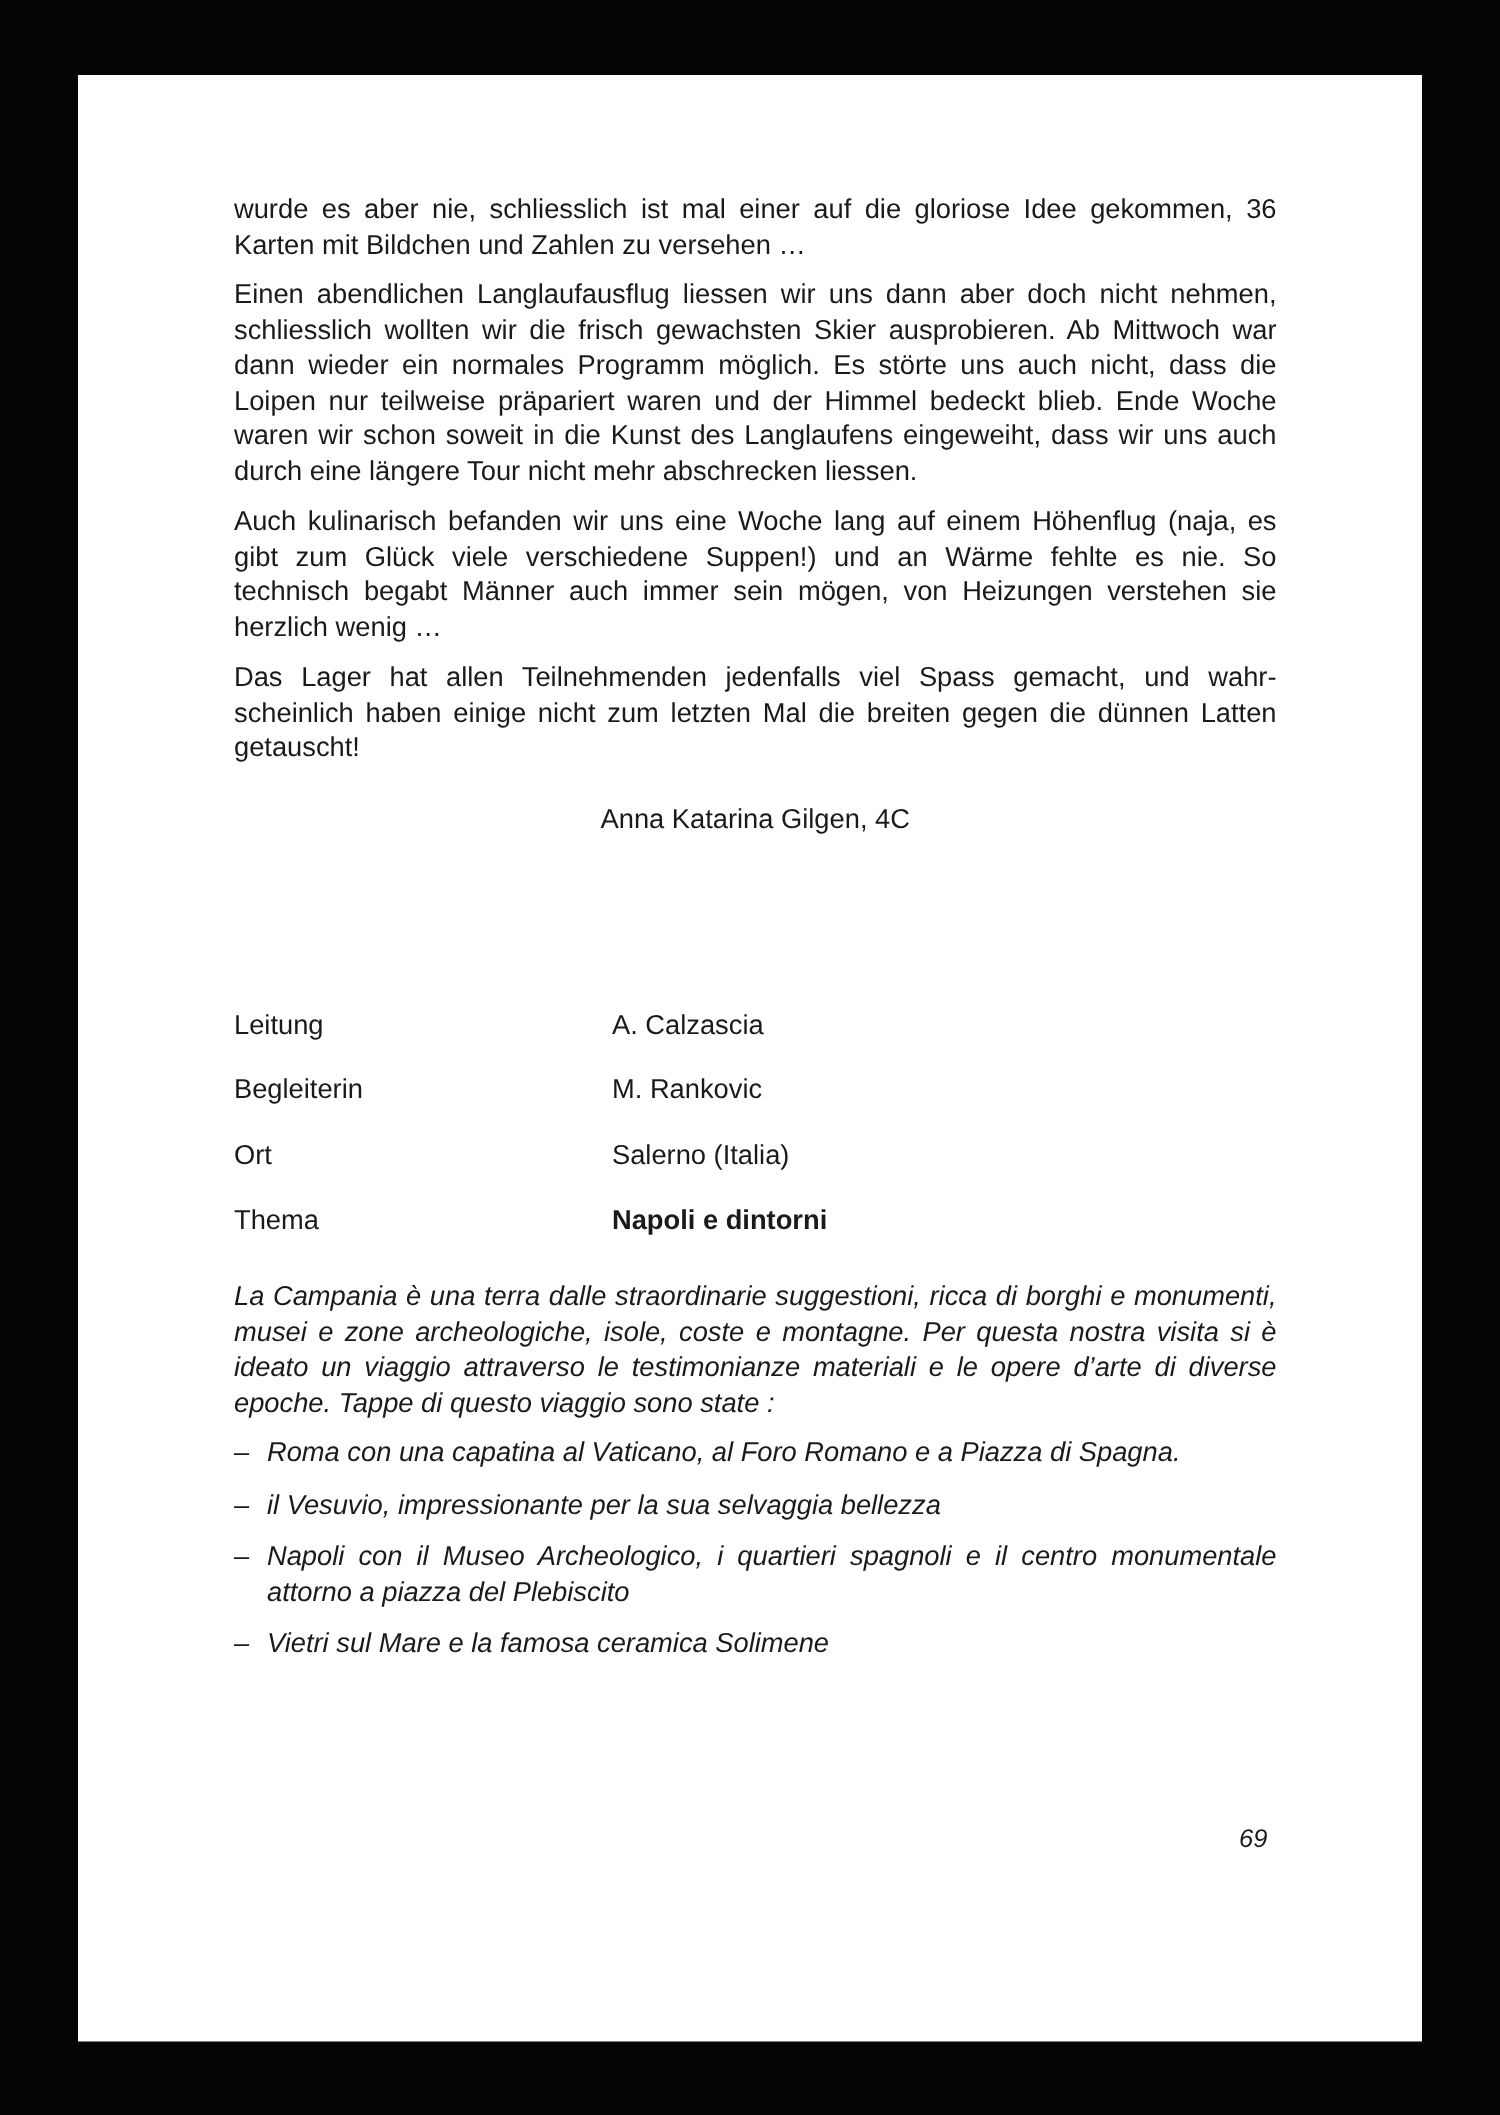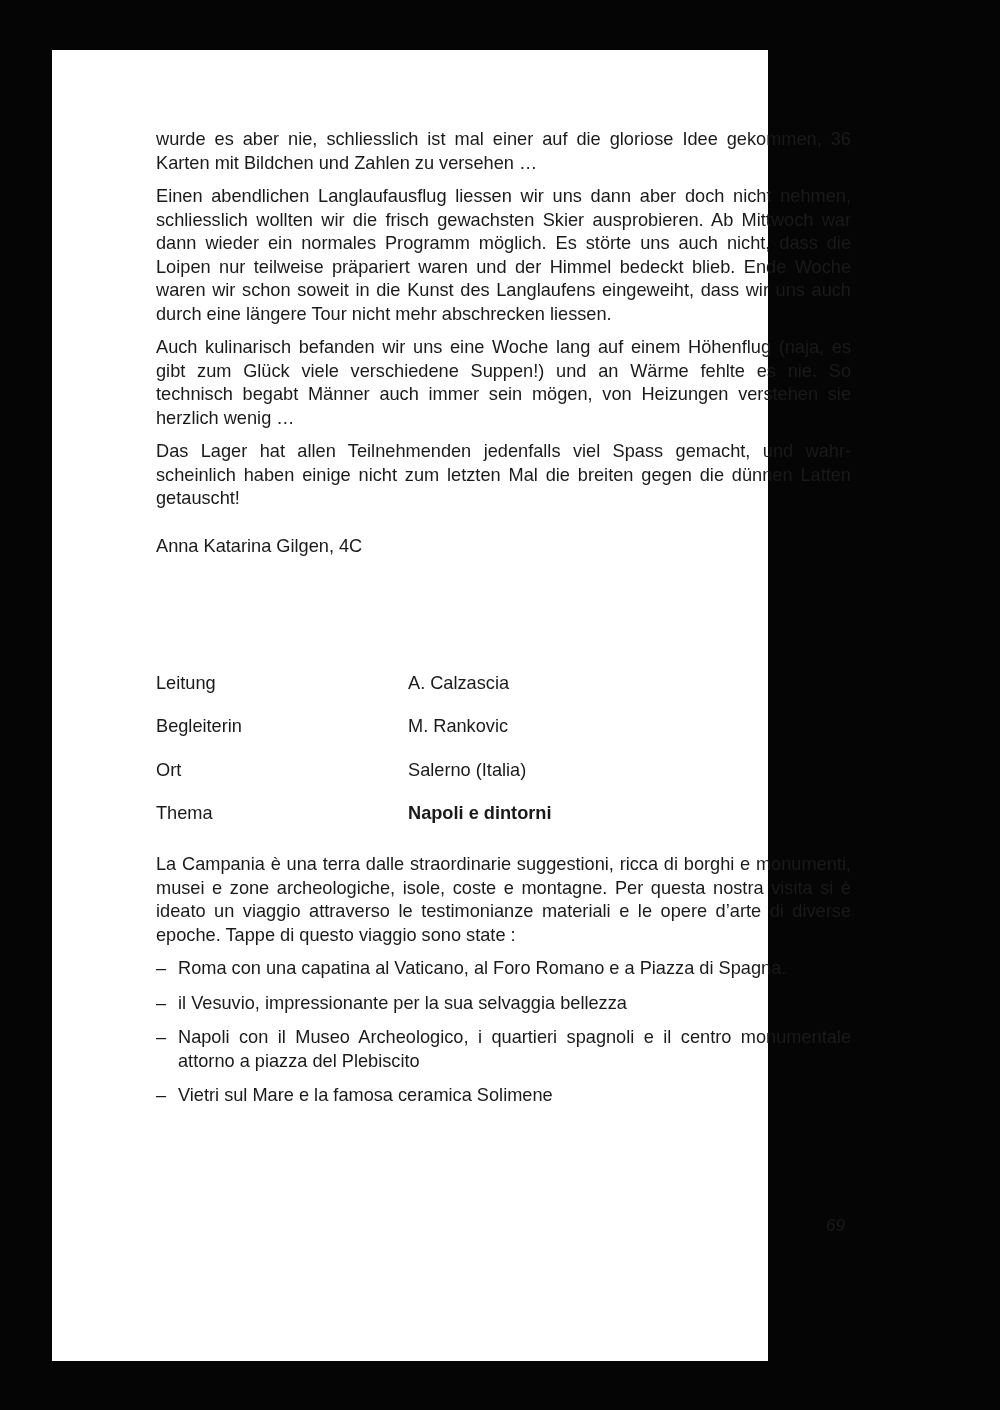--- a/index.html
+++ b/index.html
@@ -7,49 +7,49 @@
       width: 1000px; height: 1410px;
       background: #050505;
       position: relative;
       overflow: hidden;
       font-family: "Liberation Sans", sans-serif;
       color: #1a1a1a;
     }
     .page {
       position: absolute;
       left: 52px; top: 50px;
-      width: 716px; height: 1311px;
+      width: 896px; height: 1311px;
       background: #ffffff;
     }
     .content {
       position: absolute;
       left: 104px; top: 78px;
       width: 695px;
       font-size: 18.2px;
       line-height: 23.5px;
     }
     p {
       margin: 0 0 10px 0;
       text-align: justify;
       hyphens: manual;
     }
     .sig {
-      text-align: left;
+      text-align: center;
       margin-top: 24px;
     }
     .info {
       margin-top: 114px;
       display: grid;
       grid-template-columns: 232px auto;
       row-gap: 0;
       line-height: 23.3px;
       gap: 20px;
     }
     .info .val.bold { font-weight: bold; }
-    .italian { margin-top: 28px; }
+    .italian { margin-top: 28px; font-style: italic; }
     ul.stops {
       list-style: none;
       margin: 0 0 10px 0;
       padding: 0;
     }
     ul.stops li {
       position: relative;
       padding-left: 22px;
       margin-bottom: 11px;
       text-align: justify;

